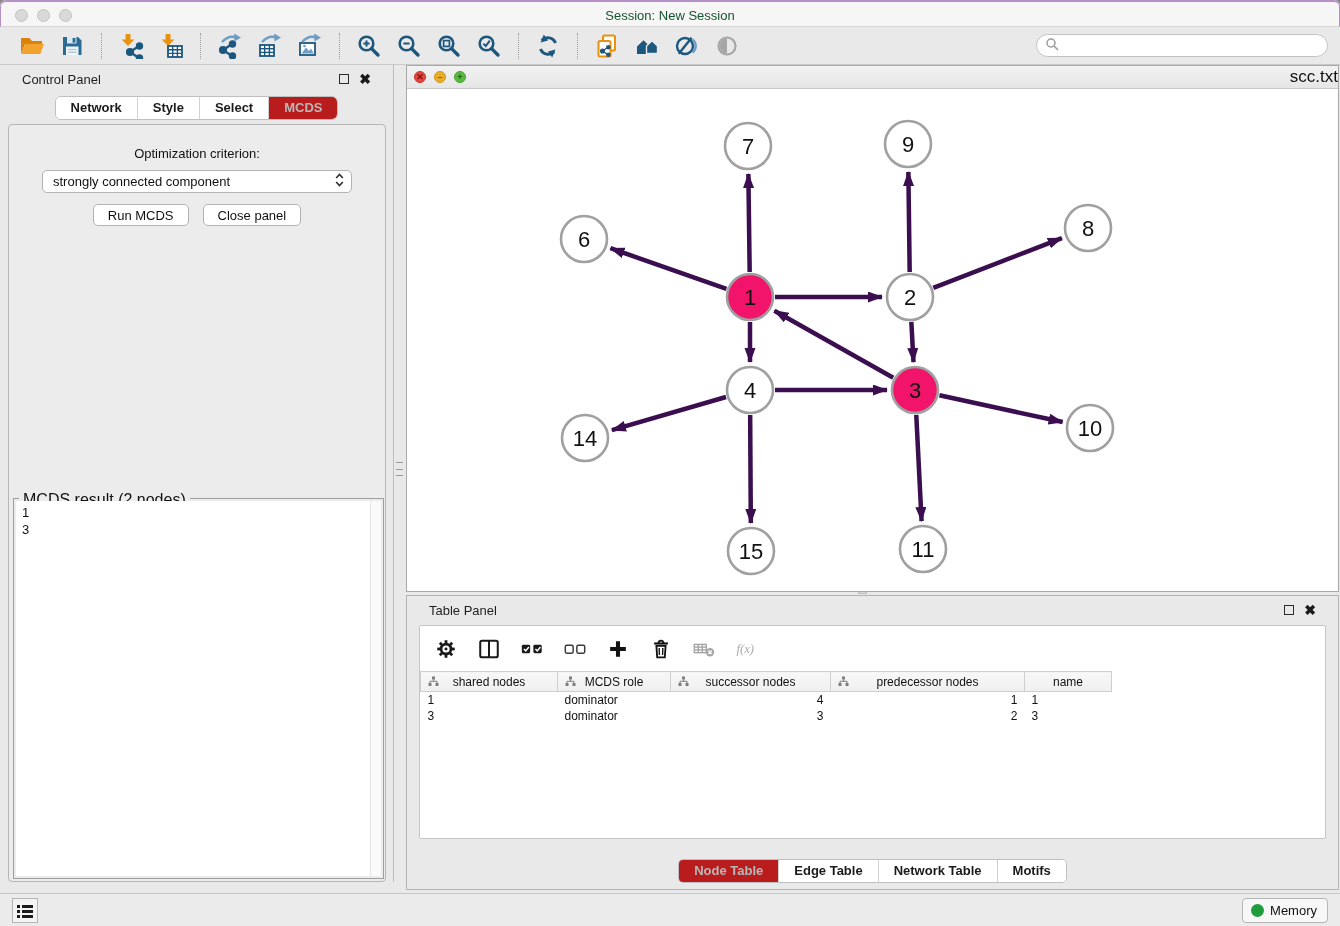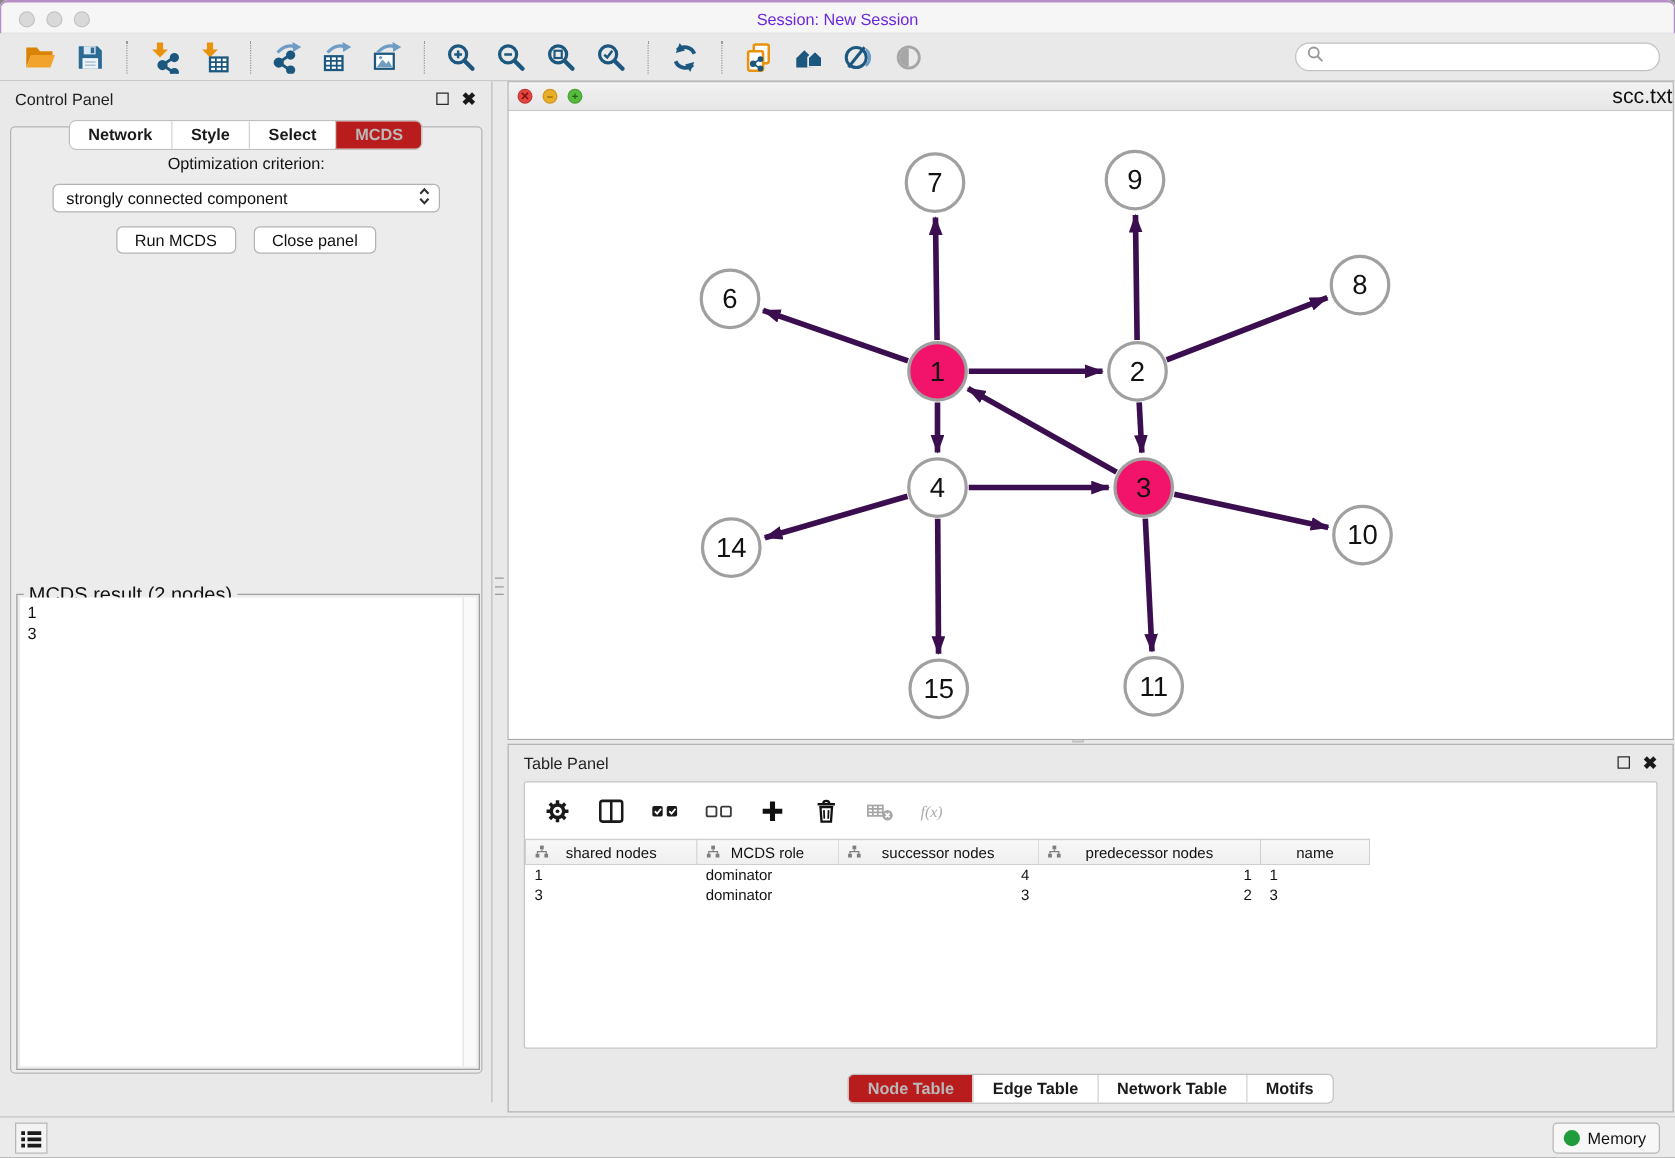--- a/index.html
+++ b/index.html
@@ -12,53 +12,53 @@
   }
   
   .titlebar {
     position:absolute; left:0; top:0; width:1340px; height:27px;
     background:#F6F6F6; border-top:2px solid #B58FC6;
     border-left:1px solid #B58FC6; border-right:1px solid #B58FC6;
     border-bottom:1px solid #D8D8D8; border-radius:6px 6px 0 0;
   }
   .traffic { position:absolute; left:14px; top:7px; display:flex; gap:9px; }
   .traffic .light { width:13px; height:13px; border-radius:50%; background:#D9D9D9; border:1px solid #C3C3C3; }
-  .win-title { position:absolute; left:0; right:0; top:6px; text-align:center; font-size:13px; color:#6d28d9; }
+  .win-title { position:absolute; left:0; right:0; top:6px; text-align:center; font-size:13px; color:#14532d; }
   
   .toolbar {
     position:absolute; left:0; top:27px; width:1340px; height:38px;
     background:#E9E9E9; border-bottom:1px solid #C9C9C9;
     display:flex; align-items:center; padding:0 12px;
   }
   .tb-icon { width:30px; height:30px; display:flex; align-items:center; justify-content:center; margin:0 5px; cursor:default; }
   .tb-sep { width:1px; height:26px; border-left:1px dotted #9A9A9A; margin:0 9px; }
   .search-box {
     margin-left:auto; width:292px; height:23px; background:#fff;
     border:1px solid #C2C2C2; border-radius:12px;
     display:flex; align-items:center; padding:0 8px; gap:5px;
   }
   .search-box input { border:none; outline:none; flex:1; font-size:13px; font-family:"Liberation Sans",sans-serif; background:transparent; }
   
   .control-panel {
     position:absolute; left:0; top:65px; width:394px; height:817px;
     background:#E9E9E9; border-right:1px solid #BEBEBE;
   }
-  .panel-header { position:relative; height:28px; display:flex; align-items:center; padding:0 12px; }
+  .panel-header { position:relative; height:28px; display:flex; align-items:center; padding:0 22px; }
   .panel-title { font-size:13px; color:#1F1F1F; }
   .panel-btns { margin-left:auto; display:flex; align-items:center; gap:10px; }
   .float-btn { width:10px; height:10px; border:1.6px solid #2B2B2B; display:inline-block; }
   .close-btn { font-size:14px; font-weight:bold; color:#1a1a1a; line-height:10px; }
   .seg-group { display:inline-flex; border:1px solid #BFBFBF; border-radius:5px; overflow:hidden; background:#fff; }
   .seg { padding:3px 15px 4px; font-size:13px; font-weight:bold; color:#1a1a1a; background:#fff; border-left:1px solid #D2D2D2; white-space:nowrap; }
   .seg:first-child { border-left:none; }
   .seg.selected { background:#b91c1c; color:#B9B9B9; }
   .cp-tabs { position:relative; z-index:2; text-align:center; margin-top:3px; }
   .cp-tabs .seg-group { border-radius:6px; }
   .cp-frame {
-    position:absolute; left:8px; top:36px; width:378px; height:758px;
+    position:absolute; left:8px; top:59px; width:378px; height:758px;
     border:1px solid #B5B5B5; border-radius:4px; background:#ECECEC;
   }
   .opt-label { margin-top:21px; text-align:center; font-size:13px; color:#111; }
   .dropdown {
     margin:9px auto 0; width:310px; height:23px; background:#fff;
     border:1px solid #B3B3B3; border-radius:5px;
     display:flex; align-items:center; padding:0 6px 0 10px; font-size:13px; color:#111;
   }
   .dropdown .dd-stepper { margin-left:auto; }
   .cp-buttons { margin-top:11px; display:flex; justify-content:center; gap:14px; }
@@ -557,21 +557,21 @@
                 <span class="th-tree"><svg viewBox="0 0 11 11" width="11" height="11">
                     <g fill="#7E7E7E">
                       <rect x="4" y="0.5" width="3" height="3"></rect>
                       <rect x="0.5" y="7" width="3" height="3"></rect>
                       <rect x="7.5" y="7" width="3" height="3"></rect>
                     </g>
                     <path d="M5.5 3.5 V5.3 M2 7 V5.3 H9 V7" stroke="#7E7E7E" fill="none" stroke-width="1"></path>
                   </svg></span>
                 <span class="th-inner">successor nodes</span>
               </th>
-              <th style="width: 178px;">
+              <th style="width: 194px;">
                 <span class="th-tree"><svg viewBox="0 0 11 11" width="11" height="11">
                     <g fill="#7E7E7E">
                       <rect x="4" y="0.5" width="3" height="3"></rect>
                       <rect x="0.5" y="7" width="3" height="3"></rect>
                       <rect x="7.5" y="7" width="3" height="3"></rect>
                     </g>
                     <path d="M5.5 3.5 V5.3 M2 7 V5.3 H9 V7" stroke="#7E7E7E" fill="none" stroke-width="1"></path>
                   </svg></span>
                 <span class="th-inner">predecessor nodes</span>
               </th>

